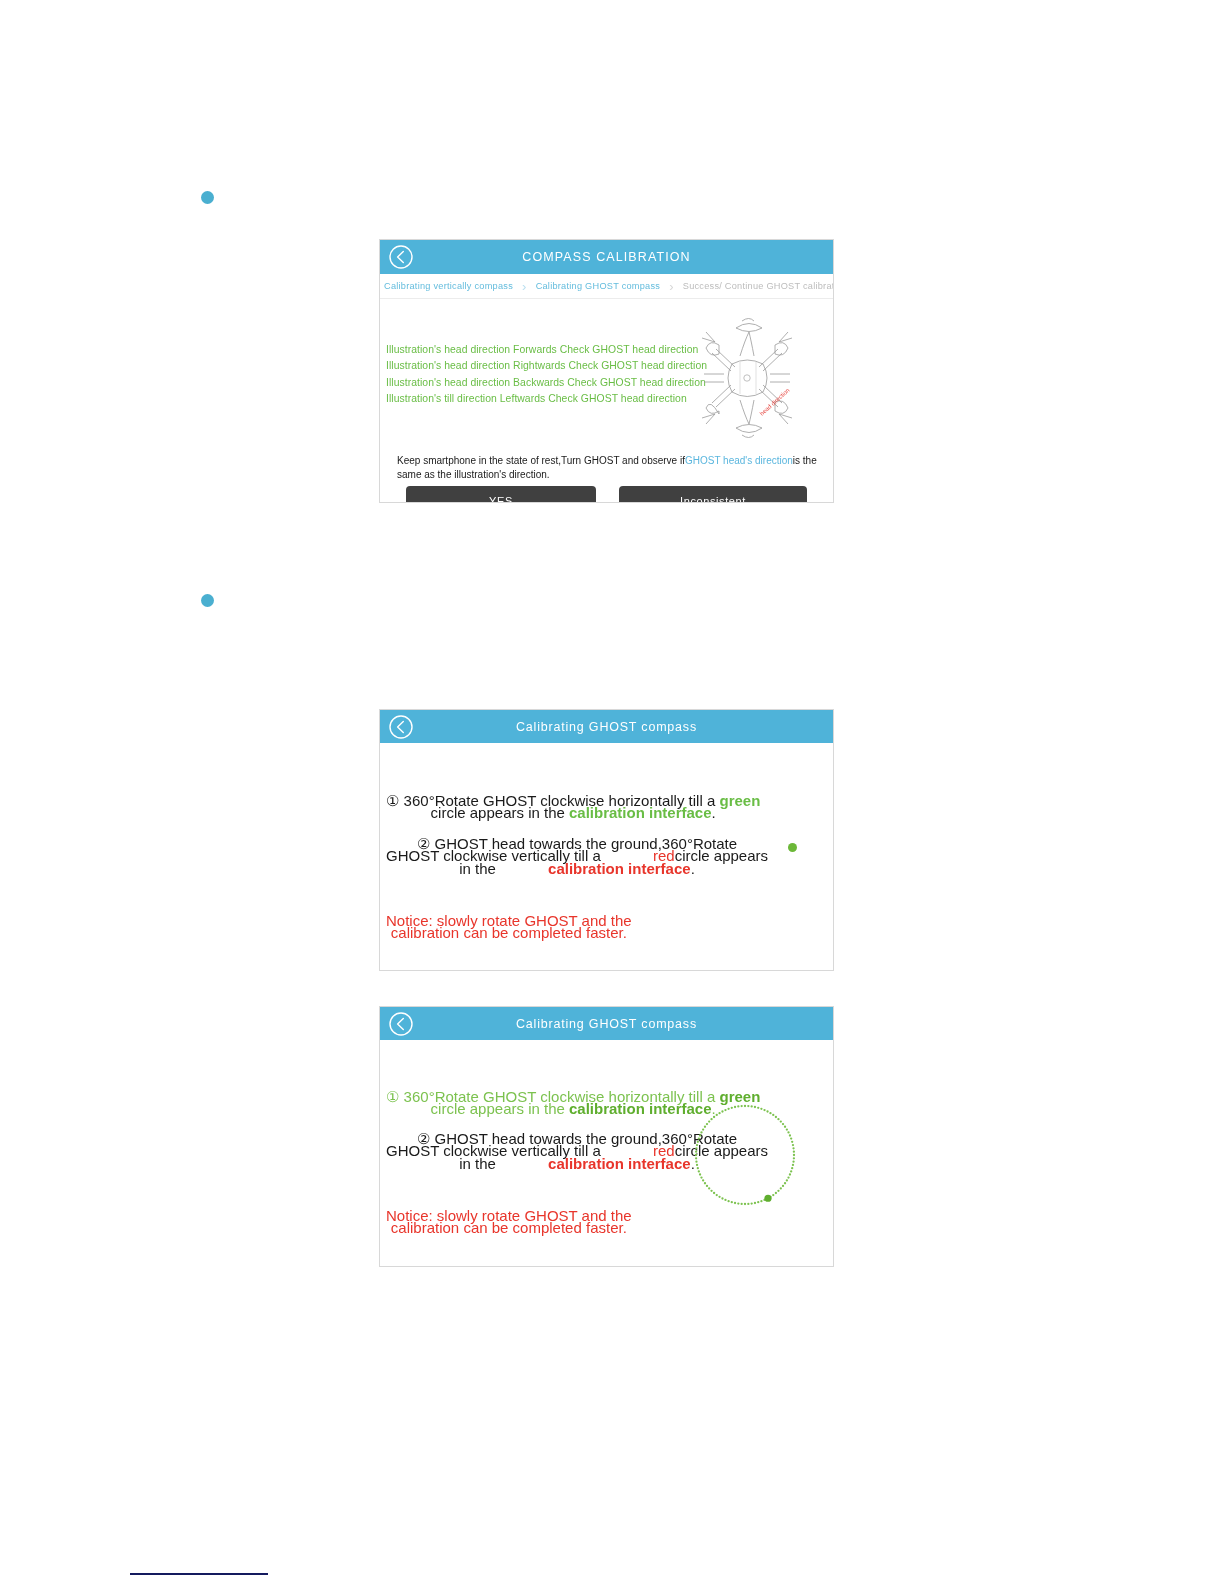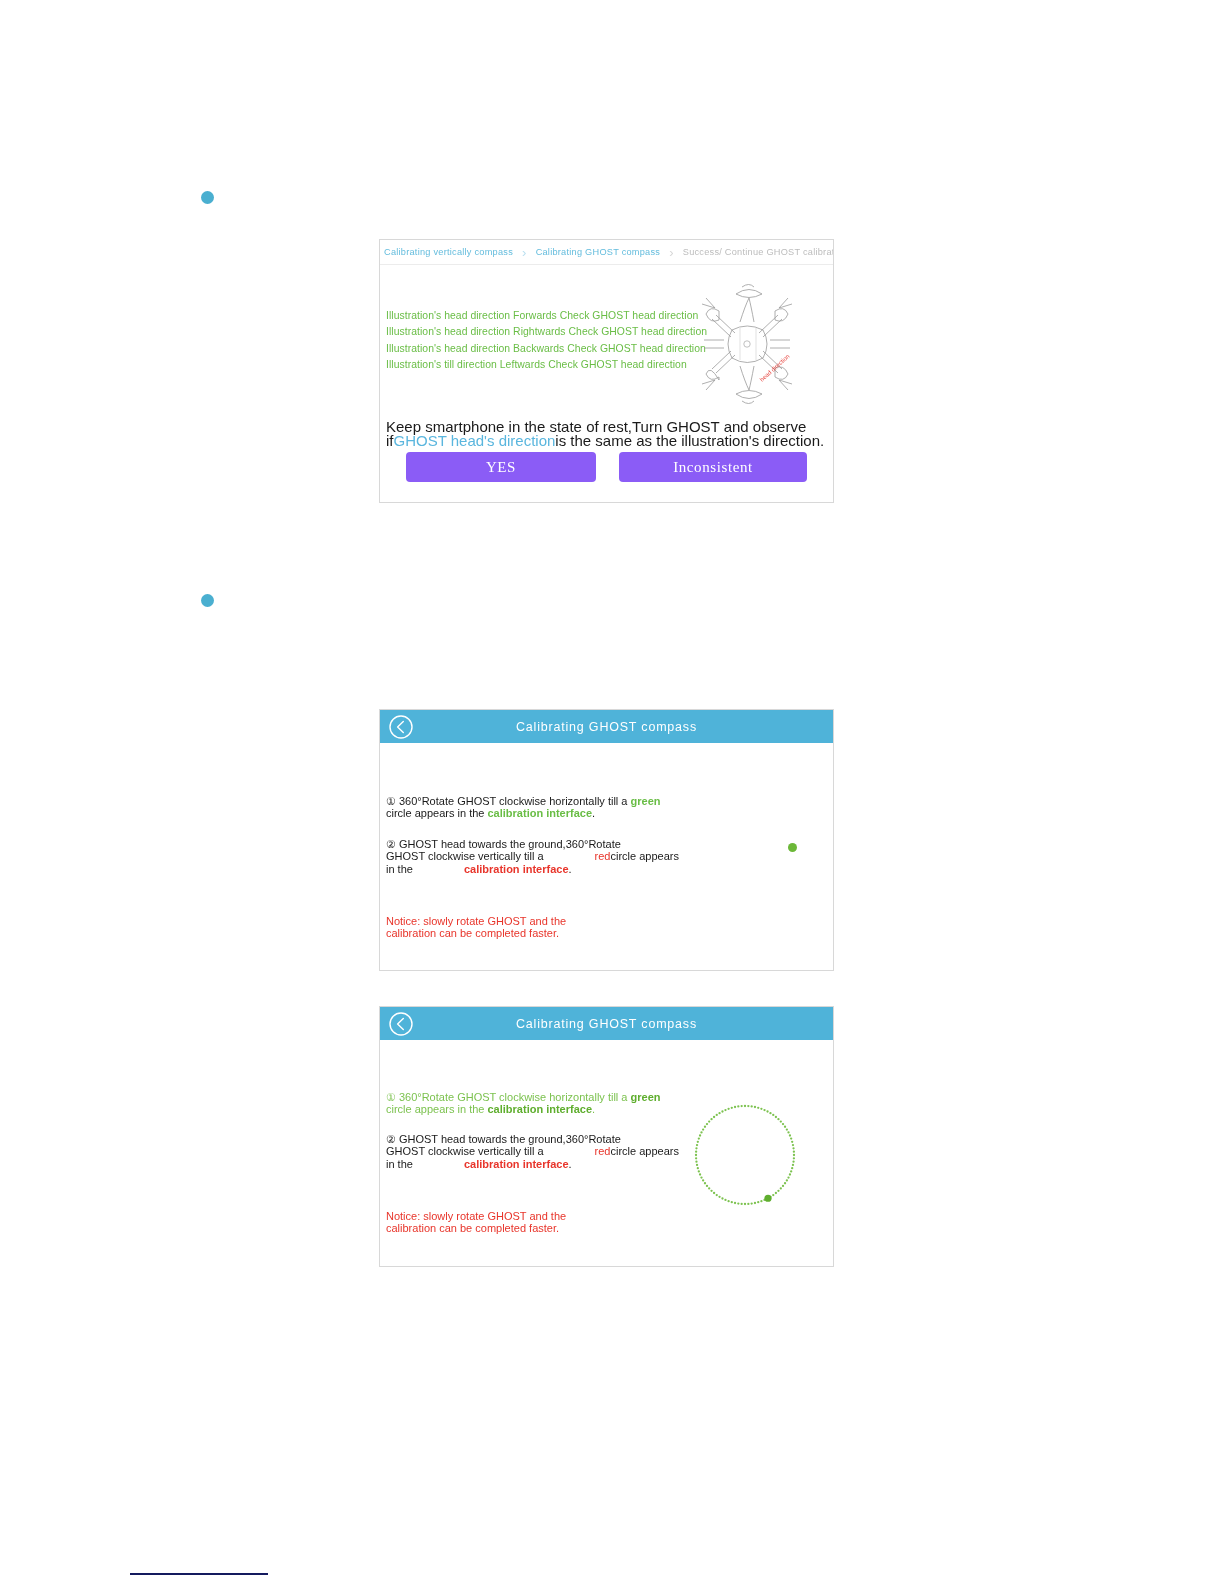--- a/index.html
+++ b/index.html
@@ -121,62 +121,62 @@
     position: absolute;
     left: 300px;
     top: 38px;
     width: 135px;
     height: 130px;
   }
 
   
   .para {
     position: absolute;
-    left: 6px;
+    left: 17px;
     top: 180px;
     width: 443px;
-    font-size: 15px;
+    font-size: 10px;
     line-height: 13.5px;
     color: #1a1a1a;
   }
   .para .hl { color: #5ab6de; }
 
   .btn-row {
     position: absolute;
     left: 0;
     top: 212px;
     width: 100%;
     display: flex;
     justify-content: center;
     gap: 23px;
   }
   .btn {
     height: 30px;
     border-radius: 4px;
-    background: #8b5cf6;
+    background: #404040;
     color: #ffffff;
-    font-size: 15px;
+    font-size: 11px;
     letter-spacing: 0.6px;
     display: flex;
     align-items: center;
     justify-content: center;
     border: none;
     box-sizing: border-box;
-    font-family: Liberation Serif, serif;
   }
   #btn-yes { width: 190px; }
   #btn-inconsistent { width: 188px; }
 
   
   .calib-text {
     position: absolute;
     left: 6px;
-    font-size: 11px;
+    font-size: 15px;
     line-height: 12.4px;
     color: #1a1a1a;
+    text-align: center;
   }
   #calib1-step1 { top: 52px; }
   #calib1-step2 { top: 95px; }
   #calib1-notice { top: 172px; }
   #calib2-step1 { top: 51px; }
   #calib2-step2 { top: 93px; }
   #calib2-notice { top: 170px; }
 
   .calib-text .g { color: #69bd45; }
   .calib-text .r { color: #e8352b; margin-left: 48px; }
@@ -207,20 +207,29 @@
   .dotted-circle svg { display: block; overflow: visible; }
 </style>
 </head>
 <body>
 
 <div class="page-bullet" id="bullet-1"></div>
 <div class="page-bullet" id="bullet-2"></div>
 
 <div class="panel" id="panel-compass-calibration">
 
+  <div class="panel-header">
+    <span class="back-icon">
+      <svg width="26" height="26" viewBox="0 0 26 26">
+        <circle cx="13" cy="13" r="11" fill="none" stroke="#ffffff" stroke-width="1.4"></circle>
+        <polyline points="15.3,7.6 9.6,13 15.3,18.4" fill="none" stroke="#ffffff" stroke-width="1.4" stroke-linecap="round" stroke-linejoin="round"></polyline>
+      </svg>
+    </span>
+    <span class="panel-title caps">COMPASS CALIBRATION</span>
+  </div>
 
   <div class="panel-body">
 
     <div class="breadcrumb">
       <span class="crumb">Calibrating vertically compass</span>
       <span class="crumb-sep">›</span>
       <span class="crumb">Calibrating GHOST compass</span>
       <span class="crumb-sep muted">›</span>
       <span class="crumb muted">Success/ Continue GHOST calibration</span>
     </div>

